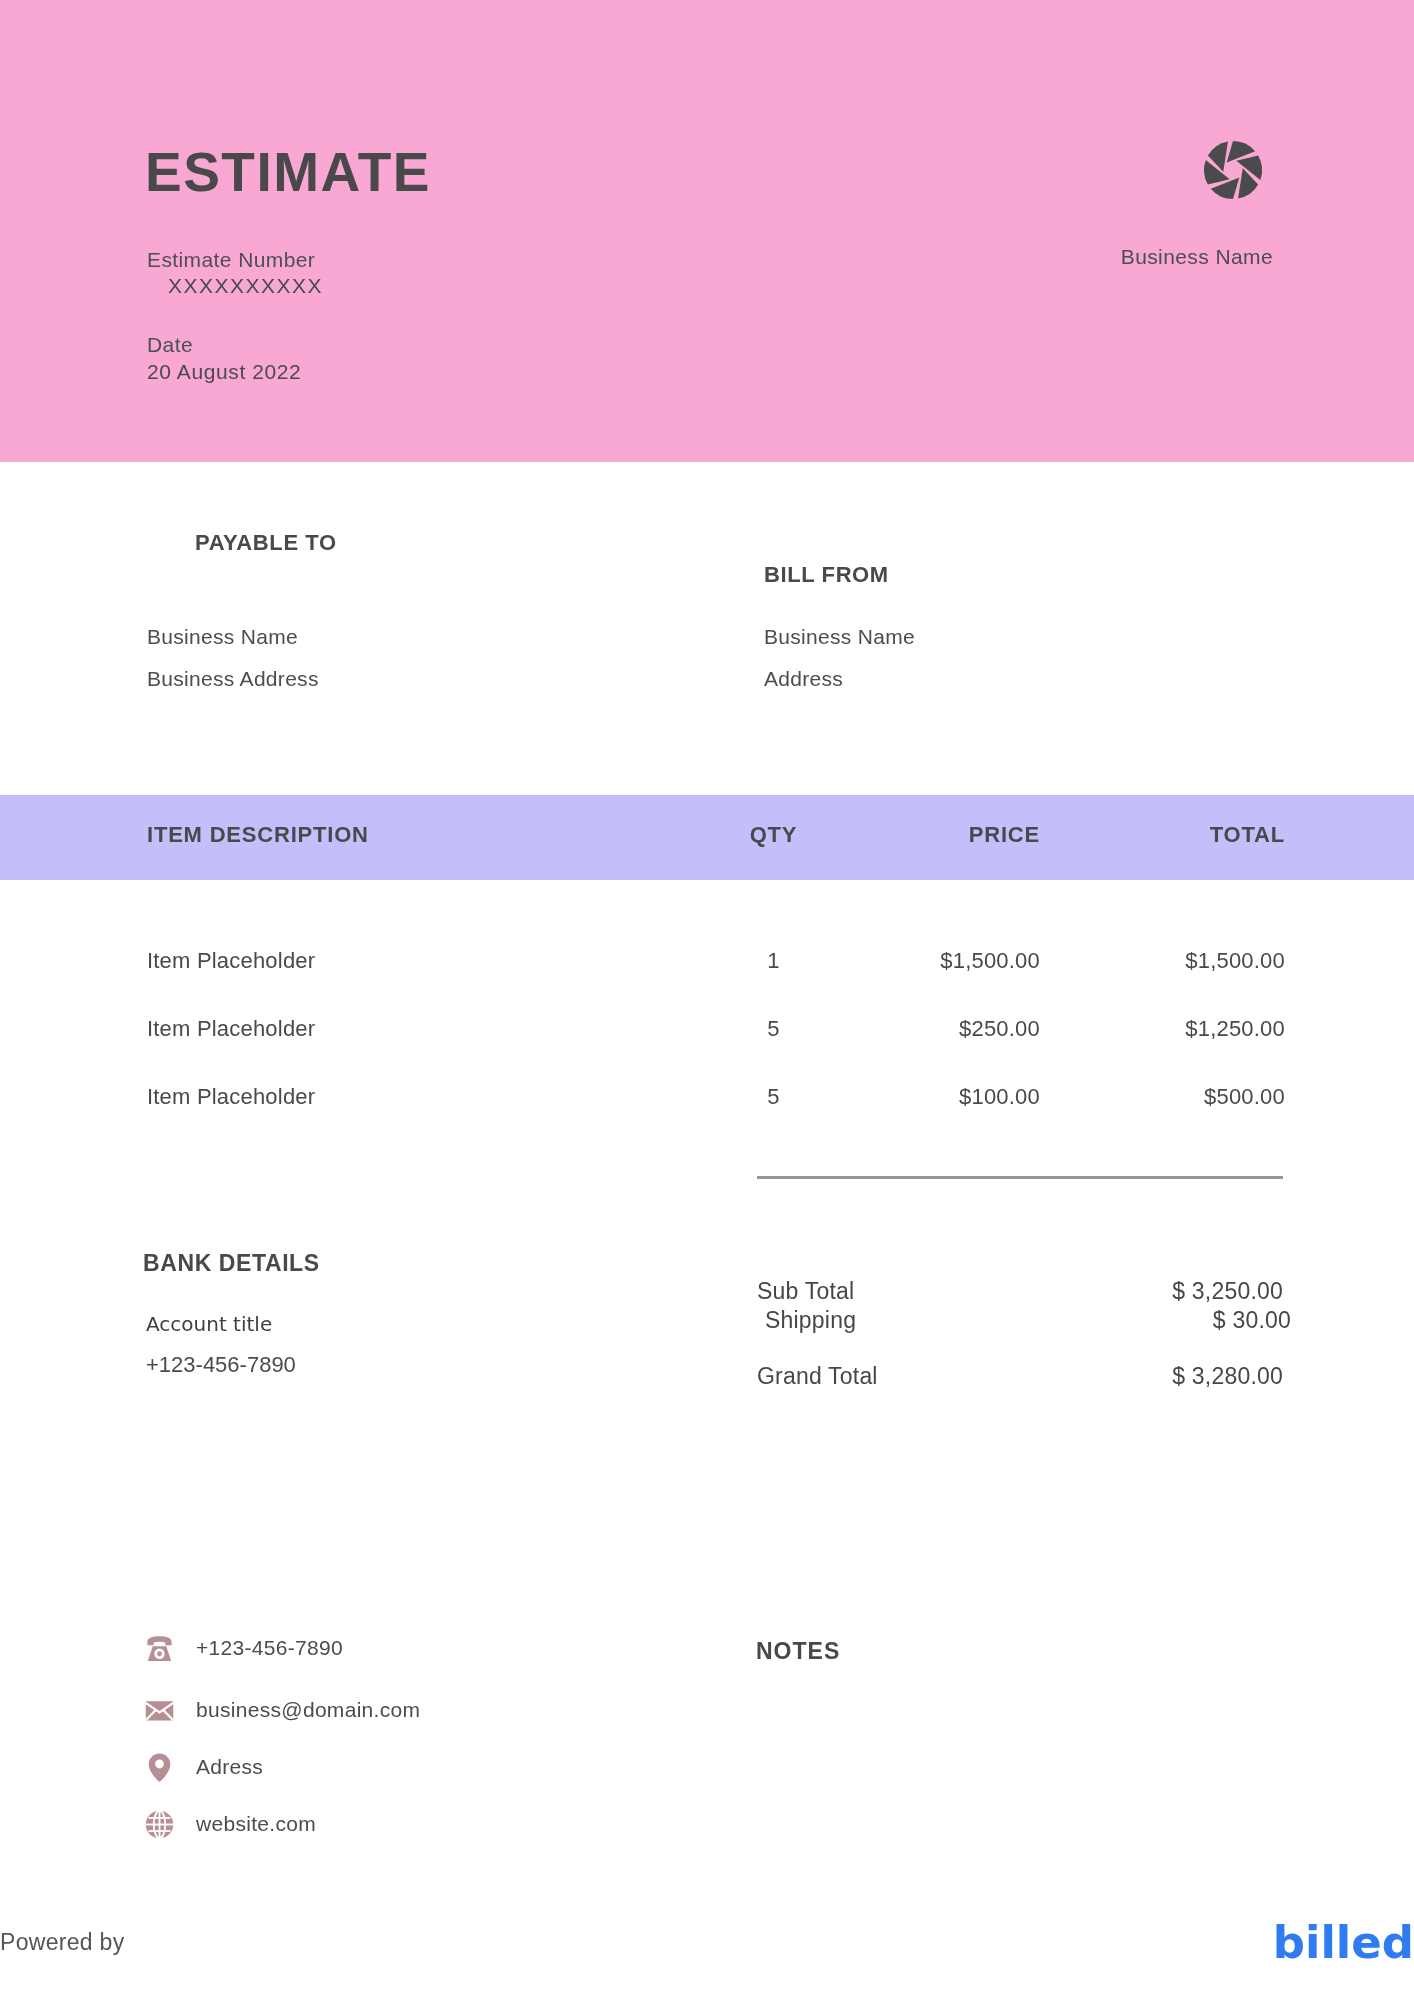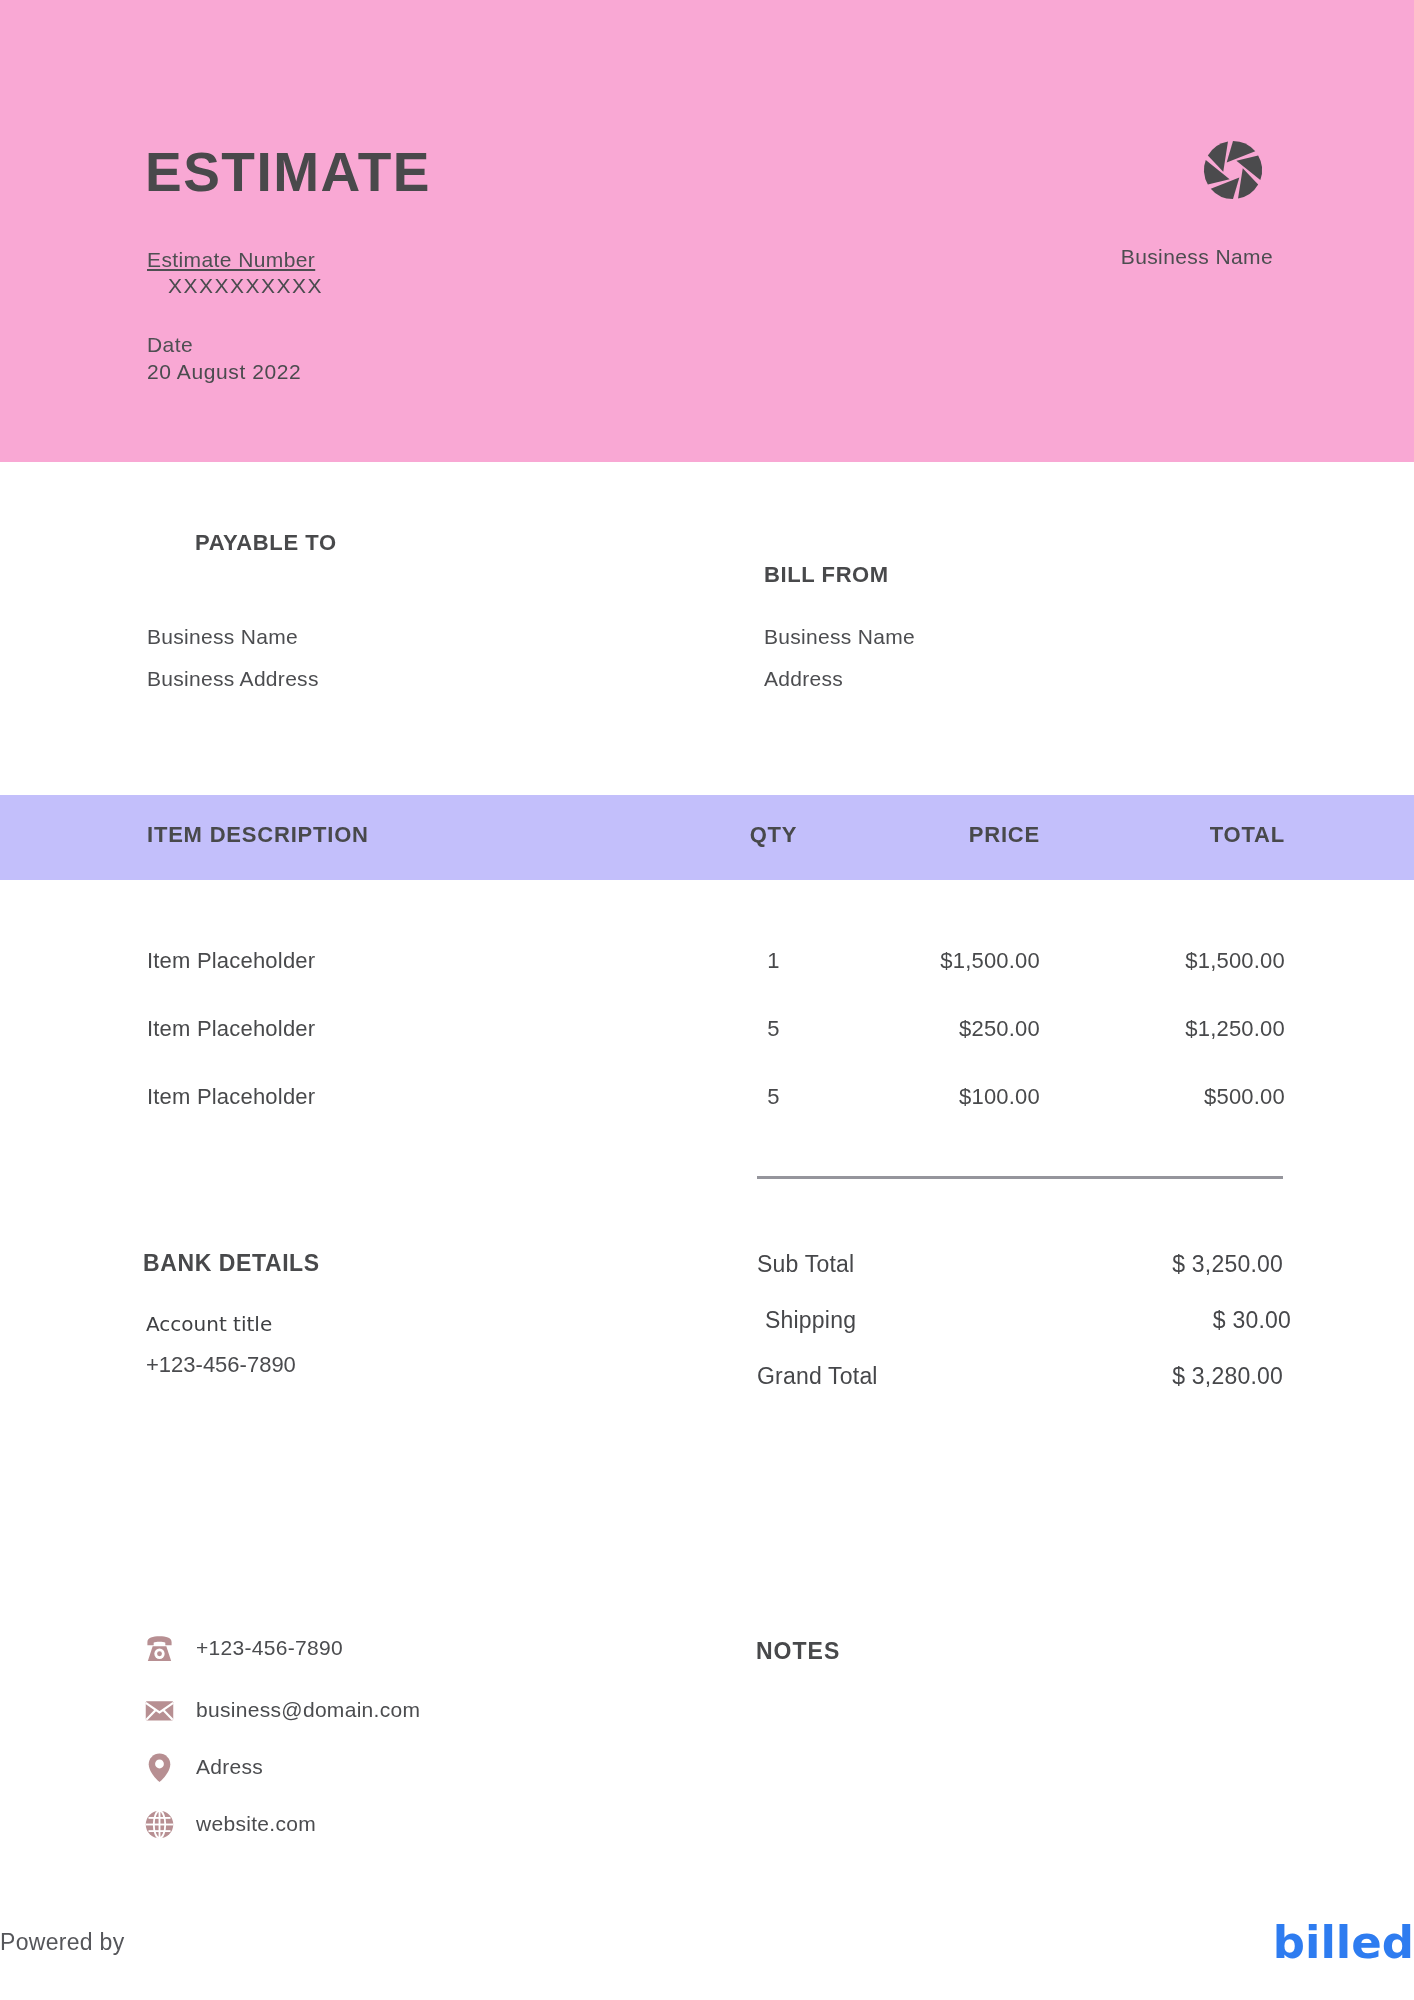--- a/index.html
+++ b/index.html
@@ -12,21 +12,21 @@
   .abs { position:absolute; }
 
   
   .hero { position:absolute; top:0; left:0; width:1414px; height:462px; background:#f9a8d4; }
   .doc-title {
     position:absolute; left:145px; top:140px;
     font-size:55px; font-weight:700; letter-spacing:1.5px; color:#49494b;
   }
   .meta-label { font-size:21px; color:#4e4f52; letter-spacing:.4px; }
   .meta-value { font-size:21px; color:#4a4b4e; letter-spacing:.6px; }
-  .est-label  { left:147px; top:248px;text-decoration:underline; }
+  .est-label  { left:147px; top:248px; }
   .est-value  { left:147px; top:274px; letter-spacing:1.5px;margin-left:21px; }
   .date-label { left:147px; top:333px; }
   .date-value { left:147px; top:360px; }
   .hero-logo  { left:1200px; top:137px; width:66px; height:66px; }
   .hero-business { right:141px; top:245px; font-size:21px; color:#4c4d50; letter-spacing:.4px; }
 
   
   .section-heading { font-size:22px; font-weight:700; letter-spacing:.6px; color:#48494b; }
   .body-text { font-size:21px; color:#4c4d50; letter-spacing:.3px; }
 
@@ -55,21 +55,21 @@
   .row-3 { top:1084px; }
 
   .summary-divider { position:absolute; left:757px; top:1176px; width:526px; height:3px; background:#95959c; }
 
   
   .summary-row {
     position:absolute; left:757px; width:526px;
     display:flex; justify-content:space-between;
     font-size:23px; color:#46474a; letter-spacing:.2px;
   }
-  .sum-1 { top:1251px; } .sum-2 { top:1307px;margin-left:8px; } .sum-3 { top:1363px; }
+  .sum-1 { top:1278px; } .sum-2 { top:1307px;margin-left:8px; } .sum-3 { top:1363px; }
 
   
   .bank-heading { left:143px; top:1250px; font-size:23px; }
   .bank-account { left:146px; top:1312px; font-family:"DejaVu Sans", sans-serif; font-size:20px; color:#3f4043; }
   .bank-phone   { left:146px; top:1352px; font-size:22px; color:#4a4b4e; }
 
   
   .contact-row { position:absolute; left:143px; display:flex; align-items:center; gap:20px; height:36px; }
   .contact-row .icon { width:33px; height:33px; flex:0 0 auto; display:flex; align-items:center; justify-content:center; }
   .contact-row .txt { font-size:21px; color:#4b4c4f; letter-spacing:.3px; }

